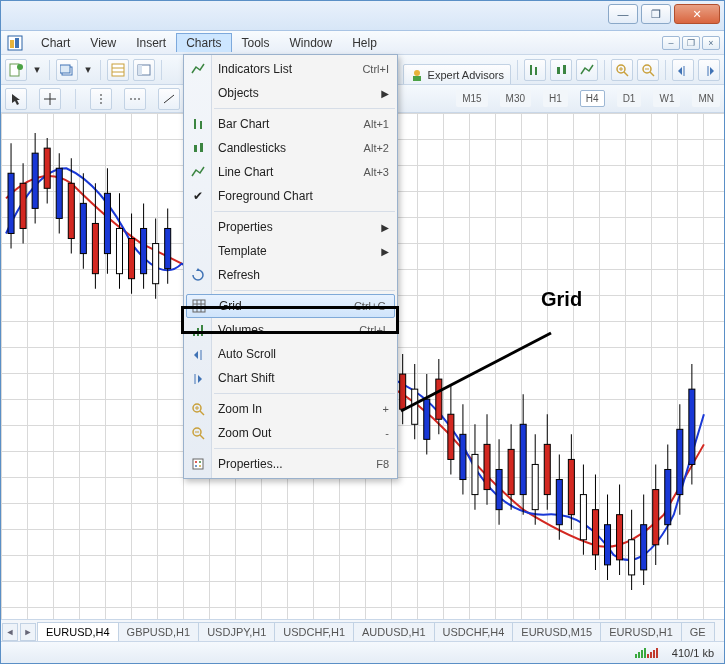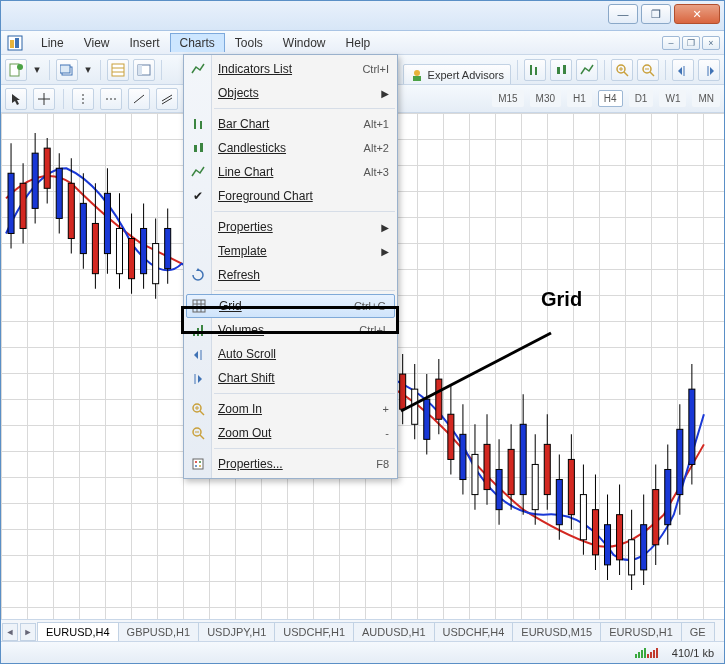--- a/index.html
+++ b/index.html
@@ -13,36 +13,36 @@
 .menubar .mitem{ padding:3px 10px; cursor:default;}
 .menubar .mitem.open{ background:#cde6ff; border:1px solid #7da9dc; border-bottom:none; padding:2px 9px;}
 .menubar .spacer{flex:1;}
 .menubar .mdi-btns{display:flex; gap:2px; padding-right:4px;}
 .menubar .mdi-btns span{ width:18px; height:14px; border:1px solid #9fb9d6; background:linear-gradient(#fdfefe,#e5eef7); font-size:9px; text-align:center; line-height:12px; color:#56728f; border-radius:2px;}
 .toolbar { height:30px; background:linear-gradient(#f5f9fd,#e5edf6); border-bottom:1px solid #c9d7e8; display:flex; align-items:center; padding:0 4px; gap:4px; font-size:11px; color:#333; overflow:hidden;}
 .tbtn{ width:22px; height:22px; border:1px solid #c2d2e4; background:linear-gradient(#fdfdfe,#eaf1f9); border-radius:2px; display:flex; align-items:center; justify-content:center;}
 .tbtn svg{display:block;}
 .tsep{ width:1px; height:20px; background:#c9d7e8; margin:0 2px;}
 .expert{ display:flex; align-items:center; gap:4px; padding:0 6px; height:22px; border:1px solid #c2d2e4; background:linear-gradient(#fdfdfe,#eaf1f9); border-radius:2px;margin-top:11px;}
-.toolbar2 { height:28px; background:linear-gradient(#f5f9fd,#e5edf6); border-bottom:1px solid #c9d7e8; display:flex; align-items:center; padding:0 4px; gap:6px; font-size:11px; color:#333;text-align:center;}
+.toolbar2 { height:28px; background:linear-gradient(#f5f9fd,#e5edf6); border-bottom:1px solid #c9d7e8; display:flex; align-items:center; padding:0 4px; gap:12px; font-size:11px; color:#333;text-align:center;}
 .tf{ padding:2px 5px; border:1px solid transparent; background:#f2f6fa; color:#555; font-size:10px; border-radius:2px;}
 .tf.active{ border-color:#9db7d4; background:#fff;}
 .chart-area{ flex:1; position:relative; background:#fff; overflow:hidden;}
 .grid-bg{position:absolute; inset:0; background-image:
  linear-gradient(#d9d9d9 1px, transparent 1px),
  linear-gradient(90deg,#d9d9d9 1px, transparent 1px);
  background-size:26px 26px;}
 .candles{position:absolute; inset:0;}
 .annotation{ position:absolute; left:540px; top:175px; font-size:20px; font-weight:bold; color:#000;}
 .ann-line{position:absolute; left:395px; top:210px; width:160px; height:90px; pointer-events:none;}
 .dropdown{ position:absolute; left:183px; top:54px; width:215px; background:#f4f4f4; border:1px solid #9ab1cc; box-shadow:2px 3px 6px rgba(0,0,0,.25); font-size:12px; color:#222; padding:2px 0;}
 .dropdown .iconcol{position:absolute; left:0; top:0; bottom:0; width:28px; background:linear-gradient(#f3f6fa,#e6ecf4); border-right:1px solid #d3dbe6;}
 .dd-item{ position:relative; height:24px; display:flex; align-items:center; padding-left:34px; padding-right:8px;}
 .dd-item .ic{position:absolute; left:4px; width:20px; height:20px; display:flex; align-items:center; justify-content:center;}
-.dd-item .lbl{flex:1;text-decoration:underline;}
+.dd-item .lbl{flex:1;}
 .dd-item .sc{ color:#555; font-size:11px;}
 .dd-item .arrow{color:#333; font-size:10px;}
 .dd-sep{ height:1px; margin:3px 2px 3px 30px; background:#d6dde7;}
 .dd-item.highlight{ background:linear-gradient(#e8f2ff,#cfe4fb); border:1px solid #7fa9d8; border-radius:2px; margin:0 2px; padding-left:32px;}
 .dd-item.highlight .ic{left:2px;}
 .grid-box{position:absolute; left:181px; top:306px; width:218px; height:28px; border:3px solid #000; pointer-events:none; z-index:50;}
 .tabs{ height:22px; background:#f3f6fa; border-top:1px solid #c9d7e8; display:flex; align-items:flex-end; font-size:11px; overflow:hidden;}
 .tabs .scroll{width:16px; height:18px; border:1px solid #c2d2e4; background:#eef3f9; margin:0 1px; text-align:center; line-height:16px; color:#667; font-size:9px;}
 .tab{ padding:3px 8px; border:1px solid #c2d2e4; border-bottom:none; background:#eef3f9; color:#555; margin-right:-1px; white-space:nowrap;margin-top:33px;}
 .tab.active{ background:#fff; color:#000;}
@@ -62,21 +62,21 @@
   </div>
 
   <div class="menubar">
     <span class="logo">
         <svg width="16" height="16">
           <rect x="1" y="1" width="14" height="14" fill="#fff" stroke="#2a62a6"></rect>
           <rect x="3" y="5" width="4" height="8" fill="#e7b33b"></rect>
           <rect x="8" y="3" width="4" height="10" fill="#4073b5"></rect>
         </svg>
       </span>
-    <span class="mitem">Line</span>
+    <span class="mitem">Chart</span>
     <span class="mitem">View</span>
     <span class="mitem">Insert</span>
     <span class="mitem open">Charts</span>
     <span class="mitem">Tools</span>
     <span class="mitem">Window</span>
     <span class="mitem">Help</span>
     <span class="spacer"></span>
     <span class="mdi-btns">
       <span>–</span>
       <span>❐</span>

